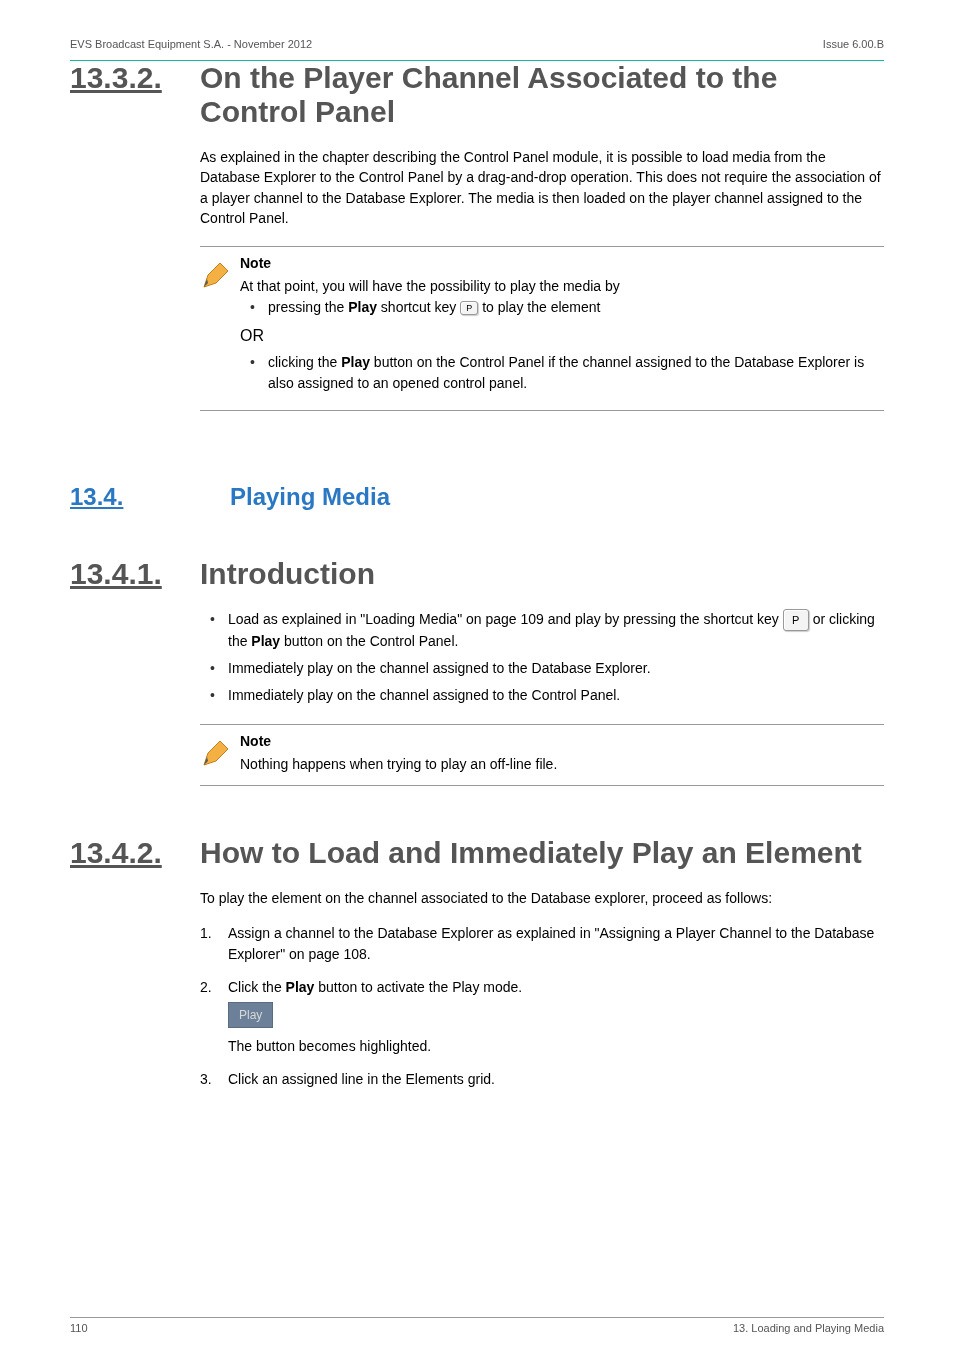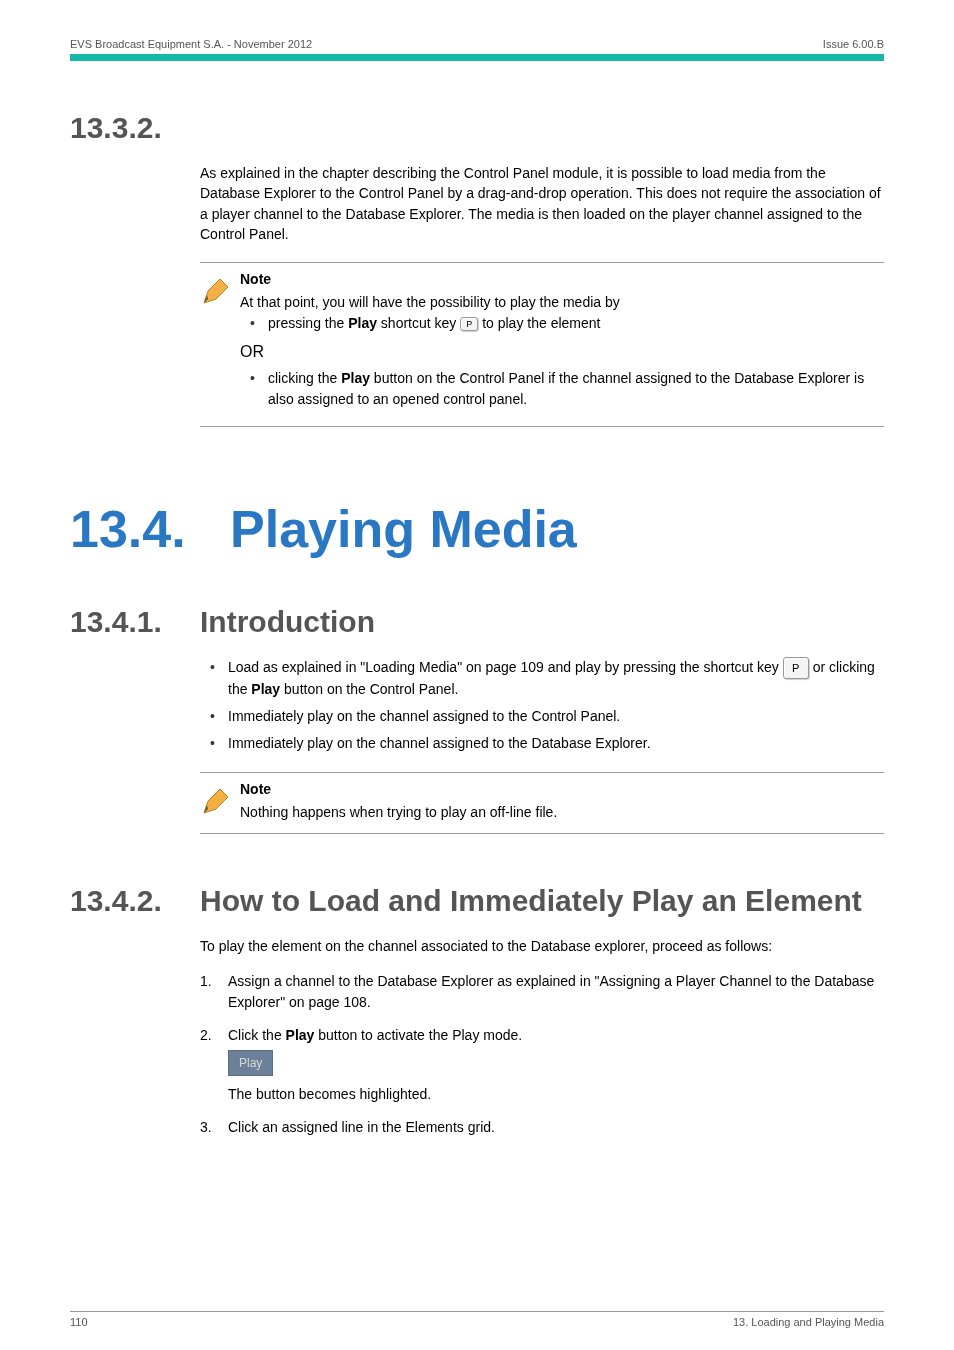--- a/index.html
+++ b/index.html
@@ -13,29 +13,28 @@
   .page {
     padding: 38px 70px 20px 70px;
     position: relative;
     min-height: 1350px;
   }
   .header-row {
     display: flex;
     justify-content: space-between;
     font-size: 11px;
     color: #555;
-    border-bottom: 7px solid #14b8a6;
-    padding-bottom: 4px;
-    margin-bottom: 50px;
+    border-bottom: 1px solid #14b8a6;
+    padding-bottom: 10px;
   }
   .content-indent { margin-left: 130px; }
   .num-heading { display: flex; align-items: baseline; margin-bottom: 18px; }
-  .num-heading .num { width: 130px; flex-shrink: 0; }
+  .num-heading .num { width: 130px; flex-shrink: 0; text-decoration: underline; }
   .h2 { font-size: 30px; color: #555; font-weight: bold; }
-  .h1 { font-size: 52px; color: #2a78c4; font-weight: bold; }
+  .h1 { font-size: 24px; color: #2a78c4; font-weight: bold; }
   .h1 .num { width: 160px; }
   .body-text { font-size: 14px; line-height: 1.45; margin-bottom: 14px; }
   .note-box {
     border-top: 1px solid #999;
     border-bottom: 1px solid #999;
     padding: 6px 0 10px 0;
     margin: 18px 0 30px 0;
     position: relative;
   }
   .note-icon { position: absolute; left: 0; top: 12px; width: 32px; height: 32px; }
@@ -57,39 +56,40 @@
   .key-big { width: 26px; height: 22px; font-size: 11px; }
   .ol { list-style: none; padding: 0; counter-reset: step; }
   .ol li { position: relative; padding-left: 28px; margin-bottom: 10px; font-size: 14px; line-height: 1.5; margin-top: 12px; }
   .ol li::before { counter-increment: step; content: counter(step) "."; position: absolute; left: 0; }
   .play-btn {
     display: inline-block; background: #6c8199; color: #d8d8d8;
     font-size: 12px; padding: 3px 10px; border: 1px solid #5a6c80;
     margin-top: 4px;
   }
   .footer-row {
-    position: absolute; bottom: 22px; left: 70px; right: 70px;
+    position: absolute; bottom: 16px; left: 70px; right: 70px;
     border-top: 1px solid #999; padding-top: 4px;
     display: flex; justify-content: space-between;
     font-size: 11px; color: #555;
   }
   .section-gap { height: 42px; }
 </style>
 </head>
 <body>
 
 <div class="page">
 
   <div class="header-row">
     <span>EVS Broadcast Equipment S.A.  - November 2012</span>
     <span>Issue 6.00.B</span>
   </div>
 
   <div class="num-heading">
     <span class="num h2">13.3.2.</span>
+    <span class="h2">On the Player Channel Associated to the Control Panel</span>
   </div>
   <div class="content-indent">
     <p class="body-text">As explained in the chapter describing the Control Panel module, it is possible to load media from the Database Explorer to the Control Panel by a drag-and-drop operation. This does not require the association of a player channel to the Database Explorer. The media is then loaded on the player channel assigned to the Control Panel.</p>
 
     <div class="note-box">
       <span class="note-icon">
         <svg viewBox="0 0 32 32">
             <polygon points="4,28 8,16 20,4 28,12 16,24" fill="#f4b043" stroke="#c08020" stroke-width="1"></polygon>
             <polygon points="4,28 8,24 7,20" fill="#555"></polygon>
           </svg>
@@ -123,22 +123,22 @@
 
   <div class="num-heading">
     <span class="num h2">13.4.1.</span>
     <span class="h2">Introduction</span>
   </div>
   <div class="content-indent">
     <ul class="bullets">
       <li>
         <span>Load as explained in "Loading Media" on page 109 and play by pressing the shortcut key </span><span class="key-badge key-big">P</span><span> or clicking the </span><b>Play</b><span> button on the Control Panel.</span>
       </li>
+      <li>Immediately play on the channel assigned to the Database Explorer.</li>
       <li>Immediately play on the channel assigned to the Control Panel.</li>
-      <li>Immediately play on the channel assigned to the Database Explorer.</li>
     </ul>
 
     <div class="note-box">
       <span class="note-icon">
         <svg viewBox="0 0 32 32">
             <polygon points="4,28 8,16 20,4 28,12 16,24" fill="#f4b043" stroke="#c08020" stroke-width="1"></polygon>
             <polygon points="4,28 8,24 7,20" fill="#555"></polygon>
           </svg>
       </span>
       <div class="note-content">

